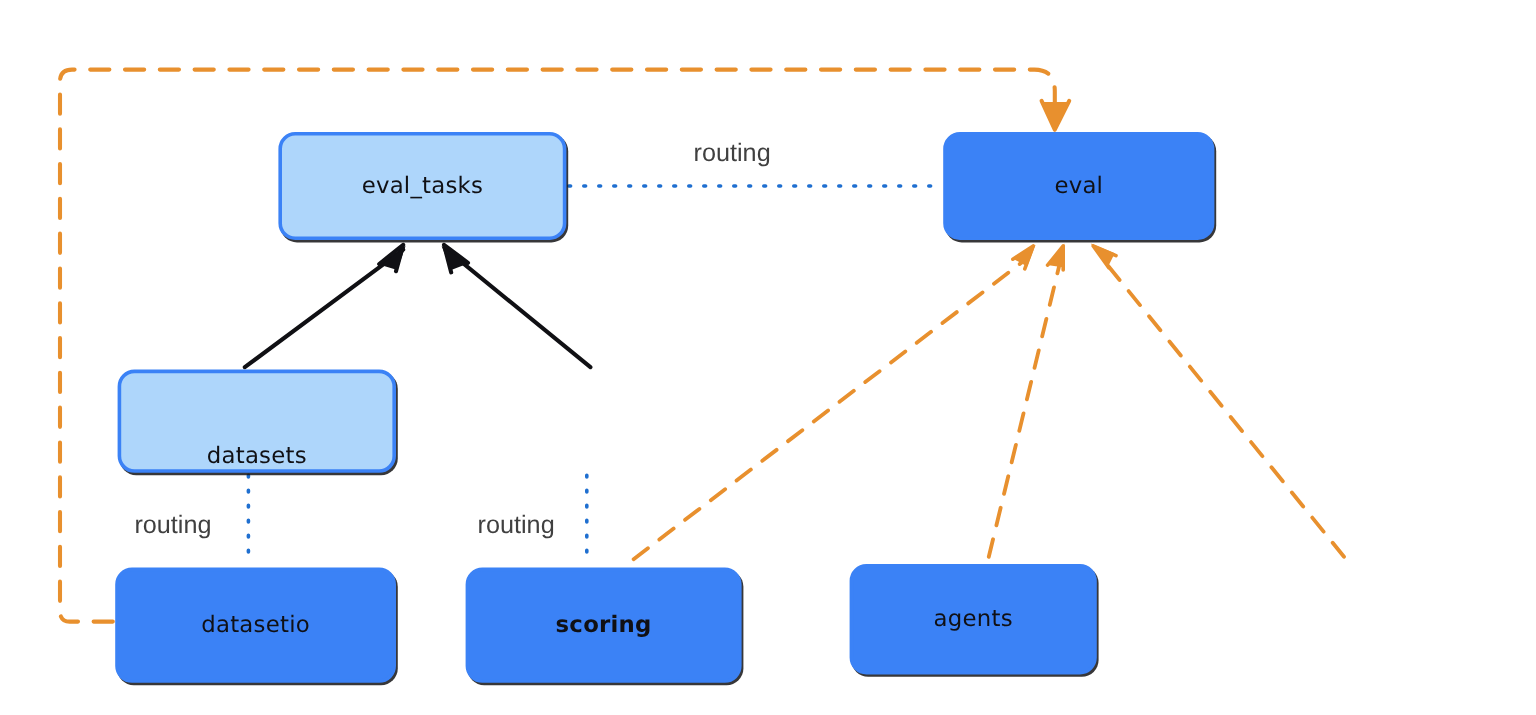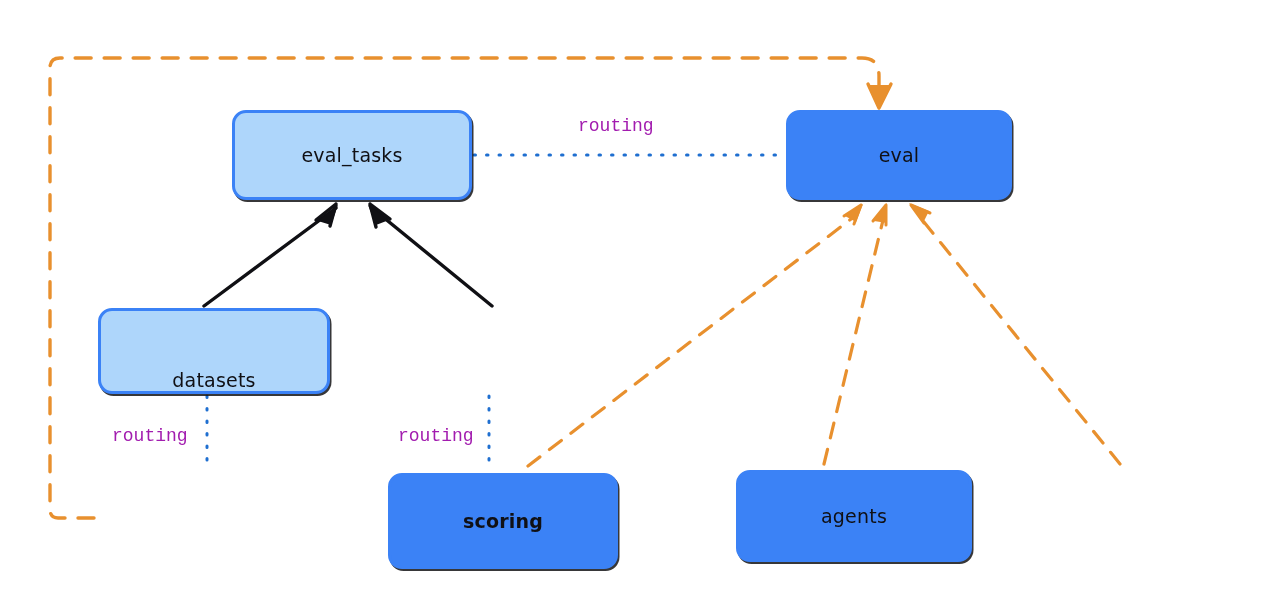--- a/index.html
+++ b/index.html
@@ -36,23 +36,23 @@
     font-size: 19px;
     color: #101014;
     letter-spacing: 0.2px;
     z-index: 3;
     box-shadow: 1.5px 2px 0 rgba(20,20,22,0.85);
   }
   .node.blue  { background: #aed6fb; }
   .node.green { background: #3b82f6; }
   .edge-label {
     position: absolute;
-    font-family: Liberation Mono, monospace;
-    font-size: 18px;
-    color: #a21caf;
+    font-family: Liberation Sans, sans-serif;
+    font-size: 21px;
+    color: #404040;
     z-index: 4;
     white-space: nowrap;
   }
 </style>
 </head>
 <body>
 
 <div id="canvas">
 
   <svg id="edges" viewBox="0 0 1280 596" xmlns="http://www.w3.org/2000/svg">
@@ -109,26 +109,29 @@
 
   <div class="node green" style="left:786px; top:110px; width:226px; height:90px;">
     <span>eval</span>
   </div>
 
   <div class="node blue" style="left:98px; top:308px; width:232px; height:86px;align-items:flex-end;">
     <span>datasets</span>
   </div>
 
 
+  <div class="node green" style="left:96px; top:473px; width:234px; height:96px;">
+    <span>datasetio</span>
+  </div>
 
   <div class="node green" style="left:388px; top:473px; width:230px; height:96px;font-weight:bold;">
     <span>scoring</span>
   </div>
 
-  <div class="node green" style="left:708px; top:470px; width:236px; height:92px;margin-left:28px;">
+  <div class="node green" style="left:708px; top:470px; width:206px; height:92px;">
     <span>agents</span>
   </div>
 
 
   <div class="edge-label" style="left:578px; top:116px;">routing</div>
   <div class="edge-label" style="left:112px; top:426px;">routing</div>
   <div class="edge-label" style="left:398px; top:426px;">routing</div>
 
 </div>
 

